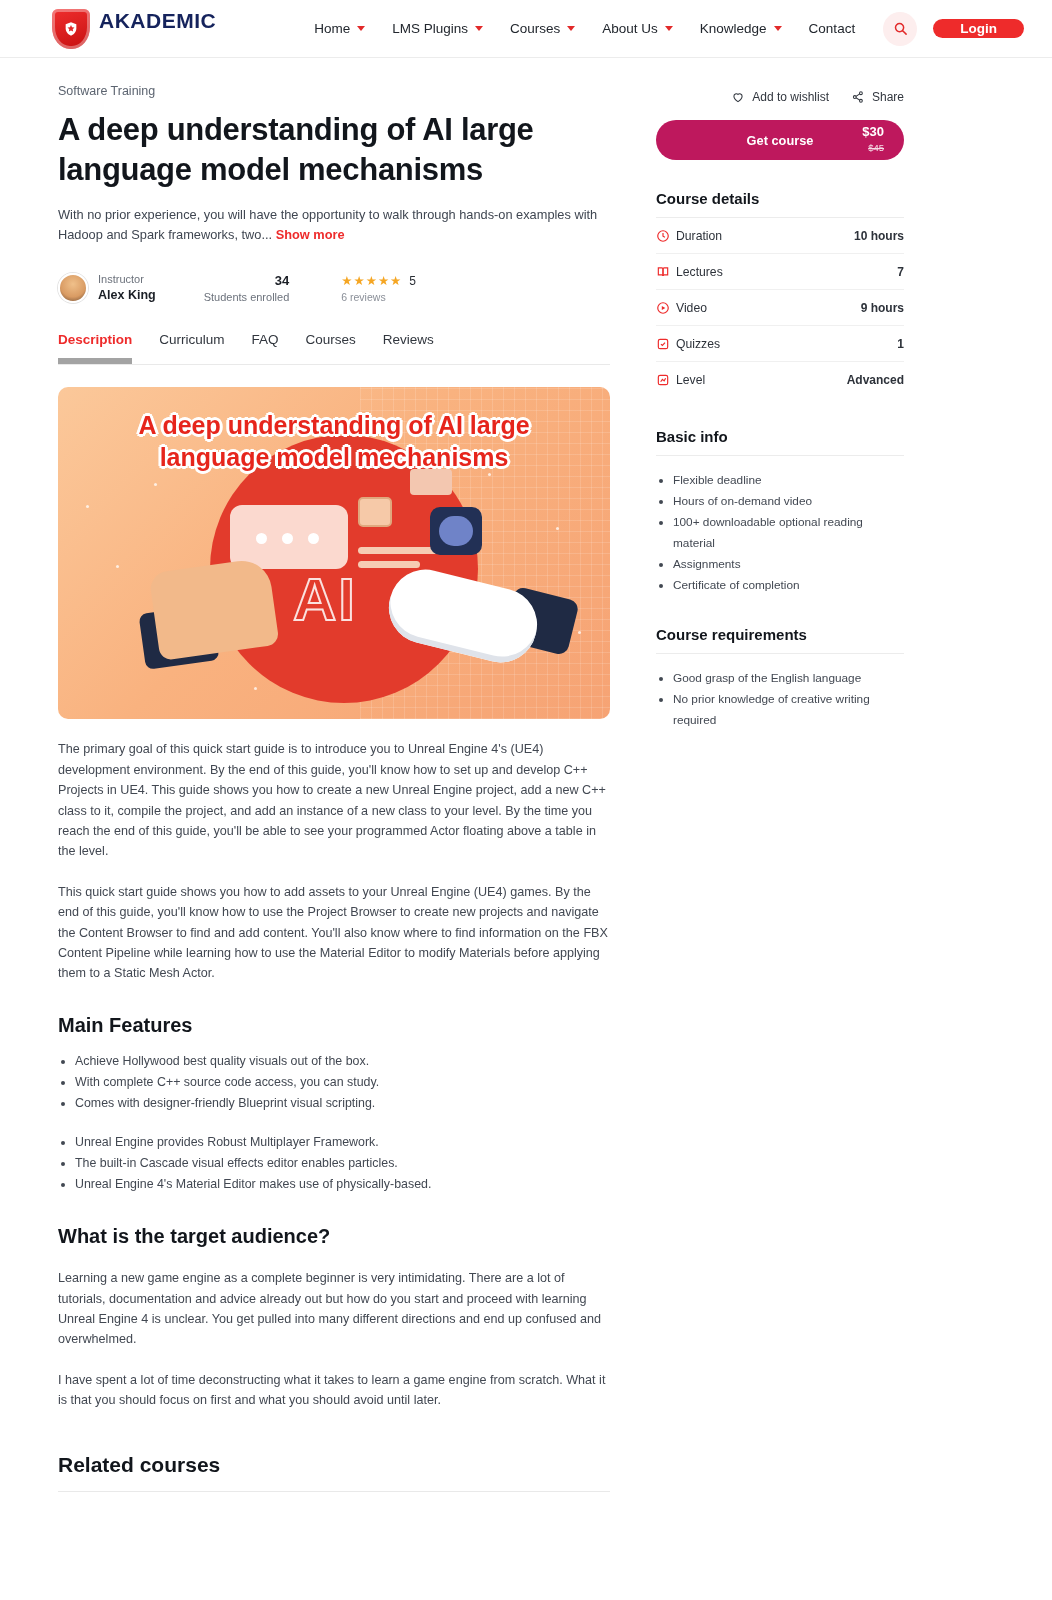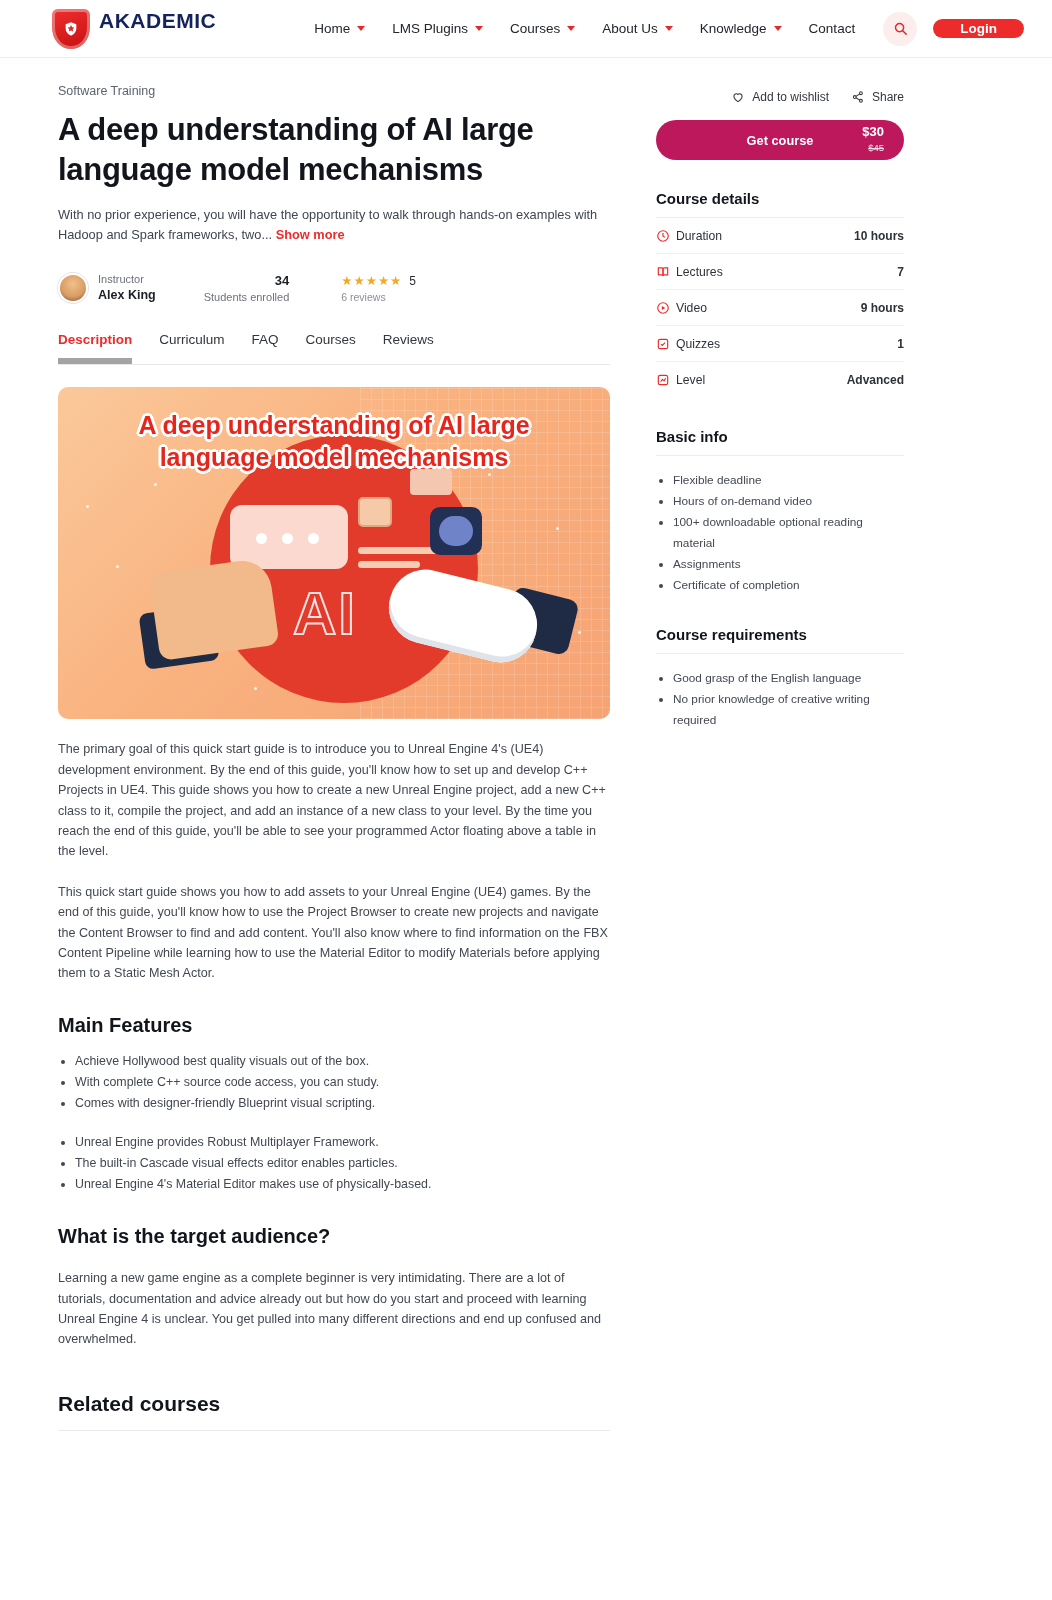--- a/index.html
+++ b/index.html
@@ -113,21 +113,21 @@
   .hero .dots { position: absolute; inset: 0; }
   .hero .dot { position: absolute; width: 3px; height: 3px; background: rgba(255,255,255,.75); border-radius: 50%; }
   .hero h2 {
     position: absolute; top: 22px; left: 0; right: 0; text-align: center;
     color: #e6251c; font-size: 25px; line-height: 1.28; font-weight: bold;
     text-shadow: -2px -2px 0 #fff, 2px -2px 0 #fff, -2px 2px 0 #fff, 2px 2px 0 #fff,
                   0 3px 0 #fff, 3px 0 0 #fff, -3px 0 0 #fff, 0 -3px 0 #fff;
     padding: 0 24px;
   }
   .hero .ai-text {
-    position: absolute; left: 235px; top: 192px; font-size: 60px; font-weight: bold;
+    position: absolute; left: 235px; top: 178px; font-size: 60px; font-weight: bold;
     color: transparent; -webkit-text-stroke: 2px rgba(255,255,255,.85); letter-spacing: 2px;
   }
   .hero .bubble {
     position: absolute; left: 172px; top: 118px; width: 118px; height: 64px;
     background: #fbd9cf; border-radius: 12px;
   }
   .hero .bubble span {
     position: absolute; top: 28px; width: 11px; height: 11px; border-radius: 50%; background: #fff;
   }
   .hero .bubble span:nth-child(1){ left: 26px; }
@@ -334,20 +334,21 @@
     </ul>
     <ul class="bullets gap">
       <li>Unreal Engine provides Robust Multiplayer Framework.</li>
       <li>The built-in Cascade visual effects editor enables particles.</li>
       <li>Unreal Engine 4's Material Editor makes use of physically-based.</li>
     </ul>
 
     <h3 class="section">What is the target audience?</h3>
 
     <p class="para">Learning a new game engine as a complete beginner is very intimidating. There are a lot of tutorials, documentation and advice already out but how do you start and proceed with learning Unreal Engine 4 is unclear. You get pulled into many different directions and end up confused and overwhelmed.</p>
+    <p class="para">I have spent a lot of time deconstructing what it takes to learn a game engine from scratch. What it is that you should focus on first and what you should avoid until later.</p>
 
     <h3 class="related">Related courses</h3>
 
   </div>
 
   <div class="col-side">
 
     <div class="side-actions">
       <div class="side-action">
         <svg width="14" height="14" viewBox="0 0 24 24" fill="none" stroke="#31363e" stroke-width="1.8">

